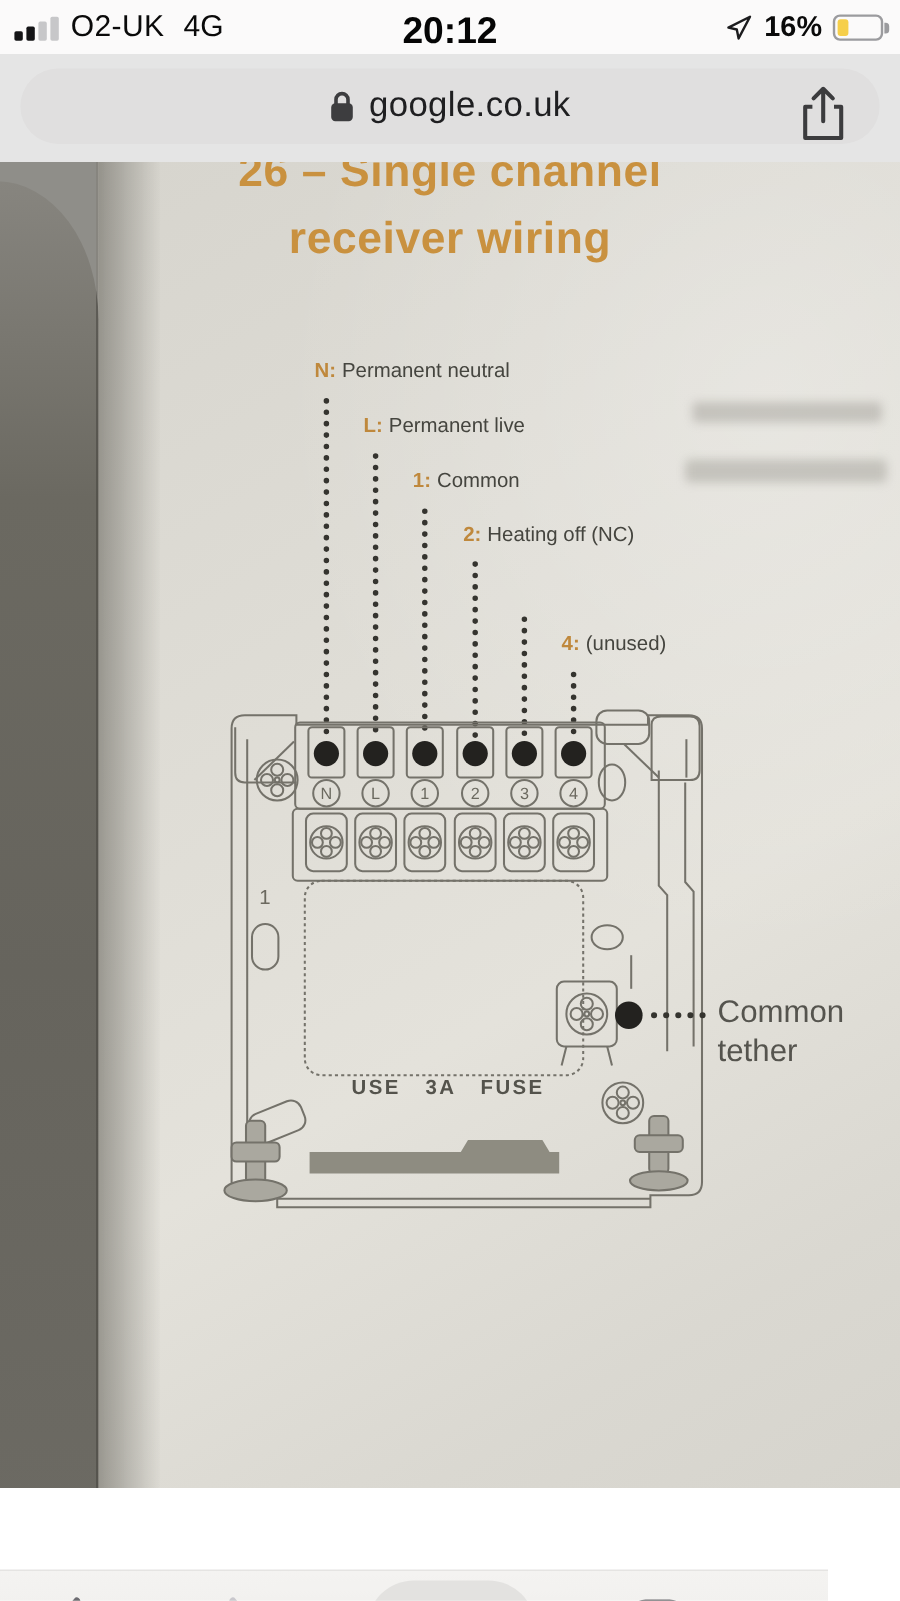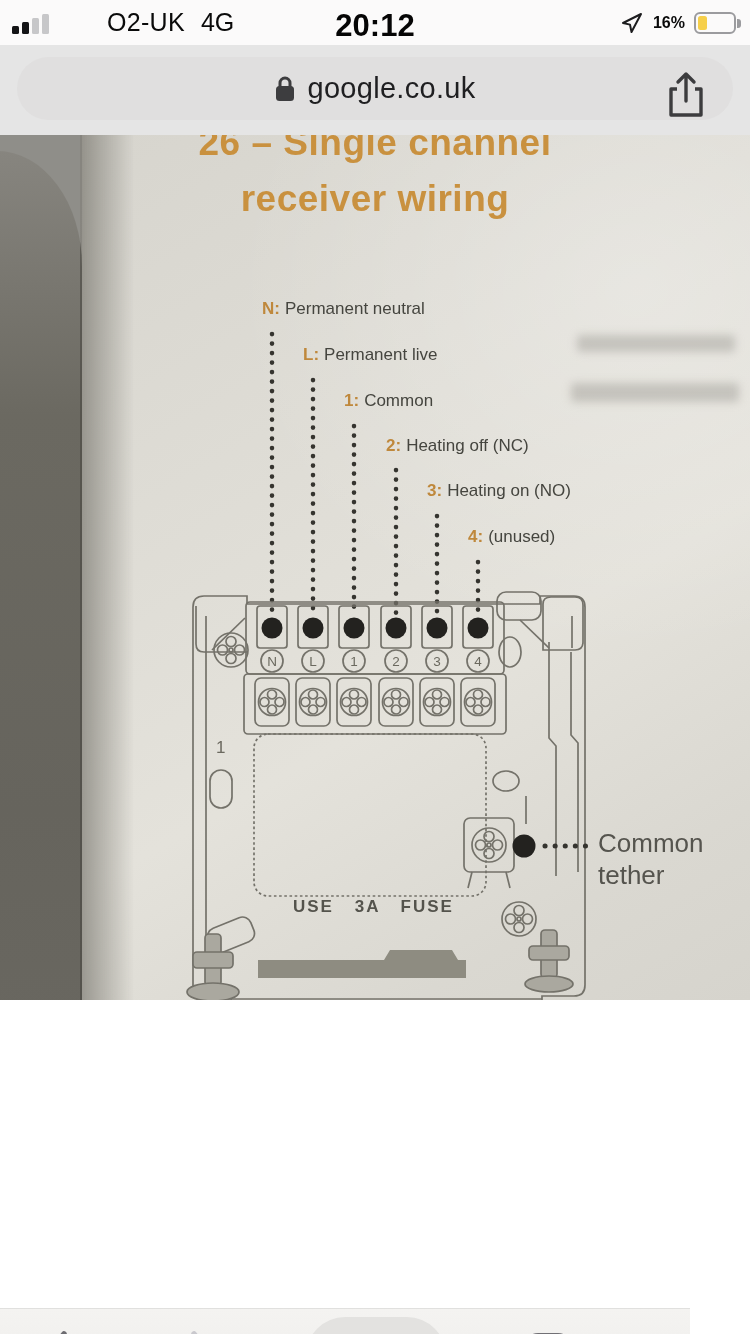--- a/index.html
+++ b/index.html
@@ -5,39 +5,39 @@
   * { margin:0; padding:0; box-sizing:border-box; }
   html,body { width:750px; height:1334px; overflow:hidden; background:#fff; }
   body { font-family:"Liberation Sans", sans-serif; position:relative; }
 
   
   .statusbar { position:absolute; left:0; top:0; width:750px; height:45px; background:#fbfafa; z-index:30; }
   .sb-left { position:absolute; left:12px; top:0; height:45px; display:flex; align-items:center; gap:10px; }
   .sig { display:flex; align-items:flex-end; gap:3px; height:20px; margin-top:2px; }
   .sig i { display:block; width:7px; border-radius:1.5px; background:#c7c7c9; }
   .sig i.on { background:#141416; }
-  .sb-carrier { font-size:25px; color:#0a0a0a; letter-spacing:.3px;margin-left:48px; }
+  .sb-carrier { font-size:25px; color:#0a0a0a; letter-spacing:.3px; }
   .sb-net { font-size:25px; color:#0a0a0a; margin-left:6px; }
   .sb-time { position:absolute; left:0; right:0; top:8px; text-align:center; font-size:31px; font-weight:700; color:#050505; }
   .sb-right { position:absolute; right:14px; top:0; height:45px; display:flex; align-items:center; gap:9px; }
-  .sb-pct { font-size:16px; font-weight:600; color:#0a0a0a; }
+  .sb-pct { font-size:24px; font-weight:600; color:#0a0a0a; }
   .batt { position:relative; width:42px; height:22px; }
   .batt .shell { position:absolute; inset:0; border:2px solid #9b9b9e; border-radius:6px; }
   .batt .fill { position:absolute; left:4px; top:4px; width:9px; height:14px; border-radius:2.5px; }
   .batt .nub { position:absolute; right:-5px; top:7px; width:4px; height:9px; background:#9b9b9e; border-radius:0 3px 3px 0; }
 
   
   .urlzone { position:absolute; left:0; top:45px; width:750px; height:90px; background:#e5e5e5; z-index:30; }
   .urlpill { position:absolute; left:17px; top:12px; width:716px; height:63px; background:#e0dfdf; border-radius:32px;
              display:flex; align-items:center; justify-content:center; gap:11px; }
   .urltext { font-size:29px; color:#1f1f21; letter-spacing:.3px; }
   .share-btn { position:absolute; right:24px; top:12px; width:46px; height:52px; }
 
   
-  .photo { position:absolute; left:0; top:135px; width:750px; height:865px; overflow:hidden;
+  .photo { position:absolute; left:0; top:135px; width:750px; height:1105px; overflow:hidden;
            background:
              radial-gradient(90% 70% at 85% 18%, rgba(255,255,255,.28), rgba(255,255,255,0) 60%),
              linear-gradient(150deg,#d6d4cd 0%, #dedcd5 35%, #e4e2db 62%, #dad8d1 85%, #d6d4cd 100%); text-decoration: underline; }
   .photo-inner { position:absolute; inset:0; filter:blur(.35px); }
   .edge-strip { position:absolute; left:0; top:0; width:80px; height:100%; background:#8f8e89; }
   .dark-band { position:absolute; left:-16px; top:16px; width:98px; height:1200px;
                border-top-right-radius:85px 115px;
                background:linear-gradient(#87857f 0%, #6b6961 22%, #66645d 55%, #6d6b64 100%); }
   .page-edge { position:absolute; left:80px; top:0; width:2px; height:100%; background:rgba(70,68,62,.55); }
   .page-shadow { position:absolute; left:82px; top:0; width:52px; height:100%;
@@ -124,23 +124,20 @@
     <span class="pfx" style="color:#bf883c">N:</span><span>Permanent neutral</span>
   </div>
   <div class="wlabel" style="left:303px; top:210px">
     <span class="pfx" style="color:#bf883c">L:</span><span>Permanent live</span>
   </div>
   <div class="wlabel" style="left:344px; top:256px">
     <span class="pfx" style="color:#bf883c">1:</span><span>Common</span>
   </div>
   <div class="wlabel" style="left:386px; top:301px">
     <span class="pfx" style="color:#bf883c">2:</span><span>Heating off (NC)</span>
-  </div>
-  <div class="wlabel" style="left:427px; top:346px">
-    <span class="pfx" style="color:#bf883c">3:</span><span>Heating on (NO)</span>
   </div>
   <div class="wlabel" style="left:468px; top:392px">
     <span class="pfx" style="color:#bf883c">4:</span><span>(unused)</span>
   </div>
 
   <div class="earth-label">
     <div>Common</div>
     <div>tether</div>
   </div>
 

